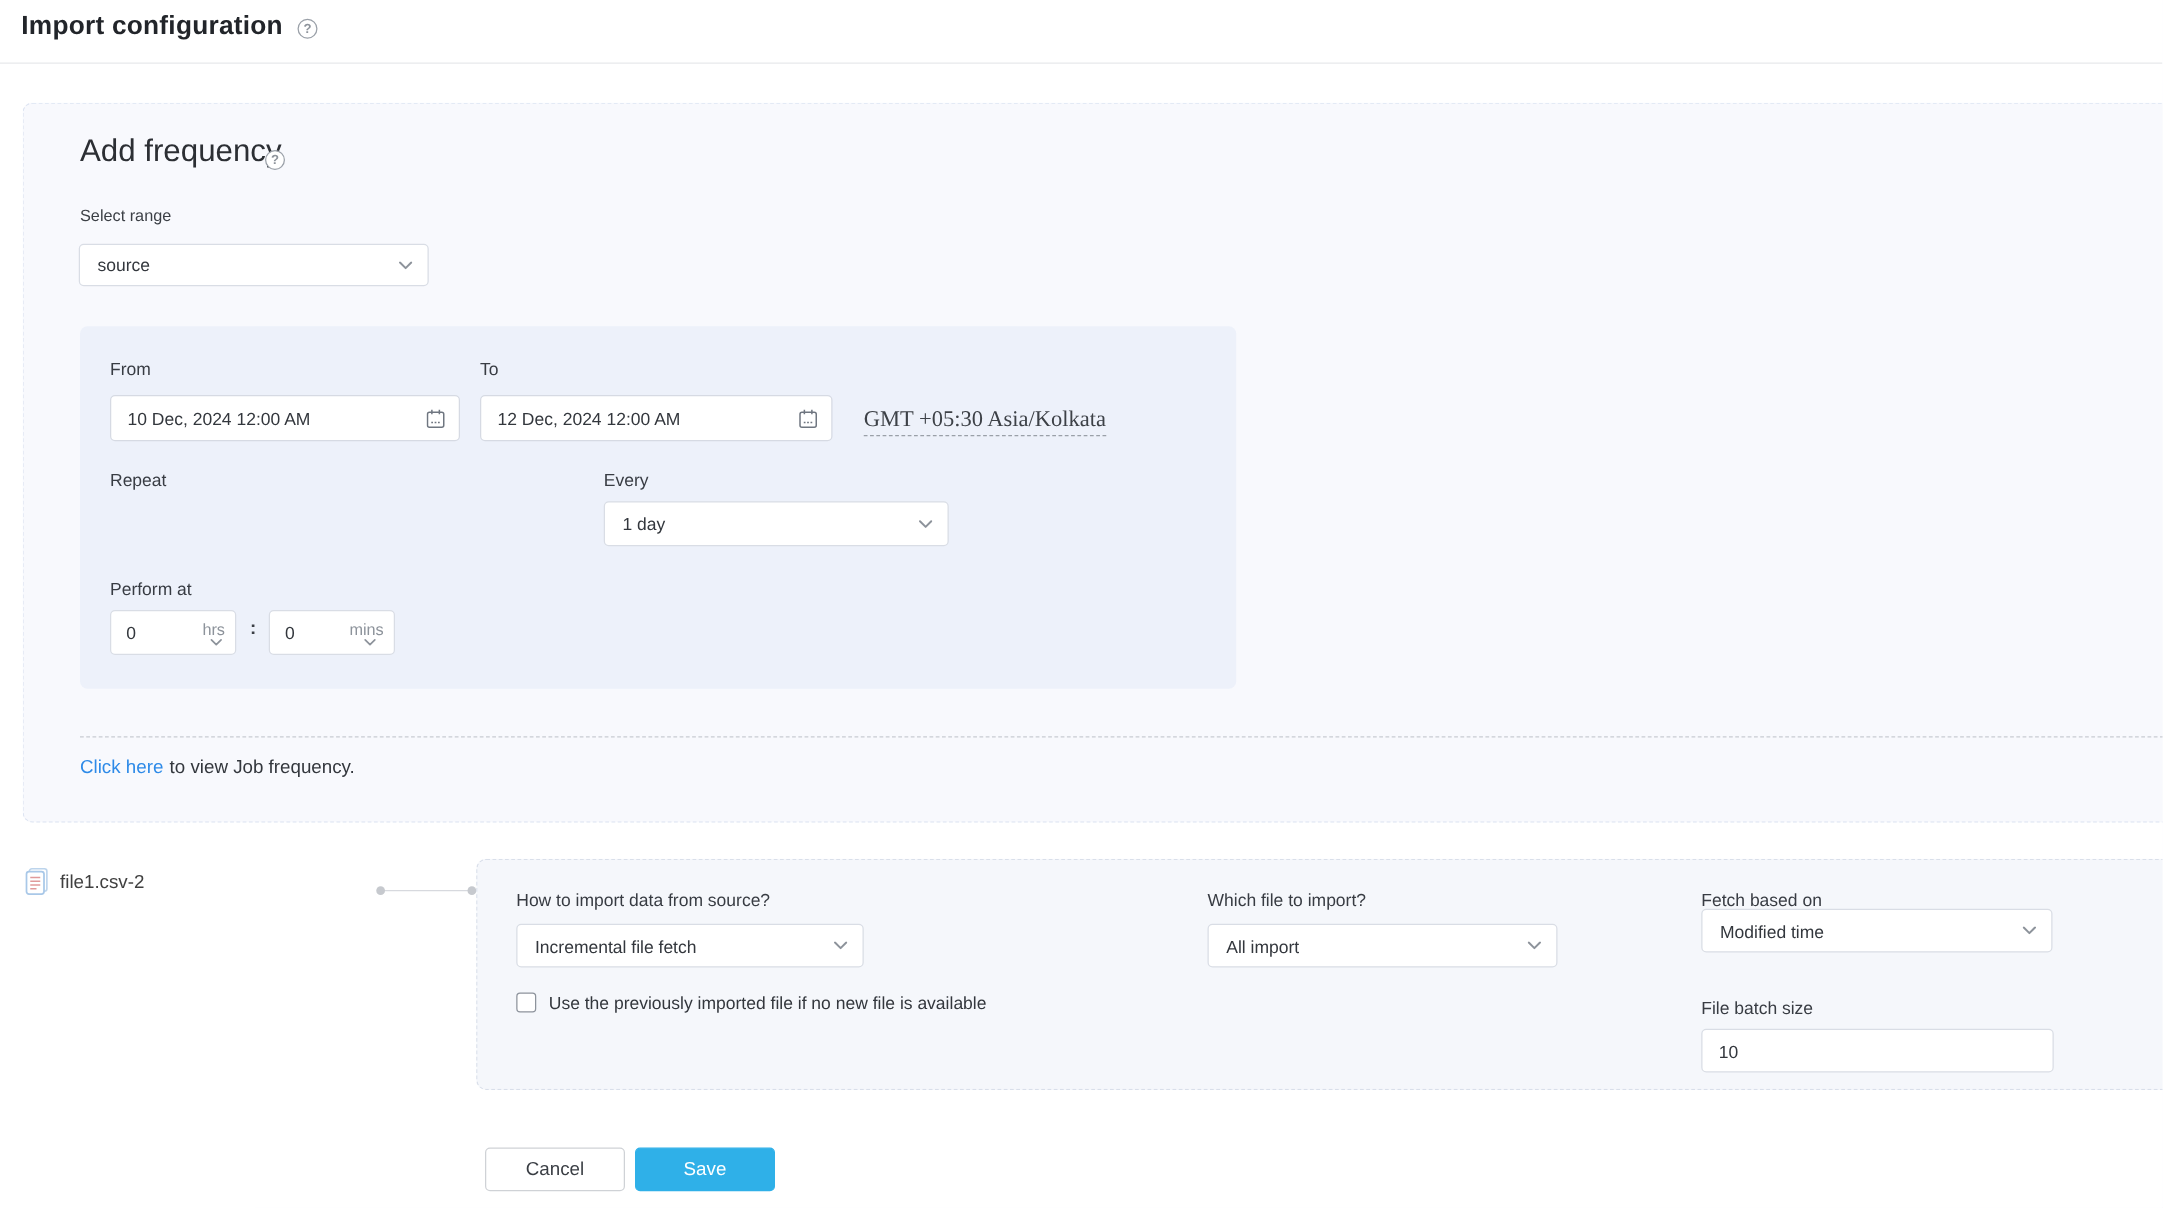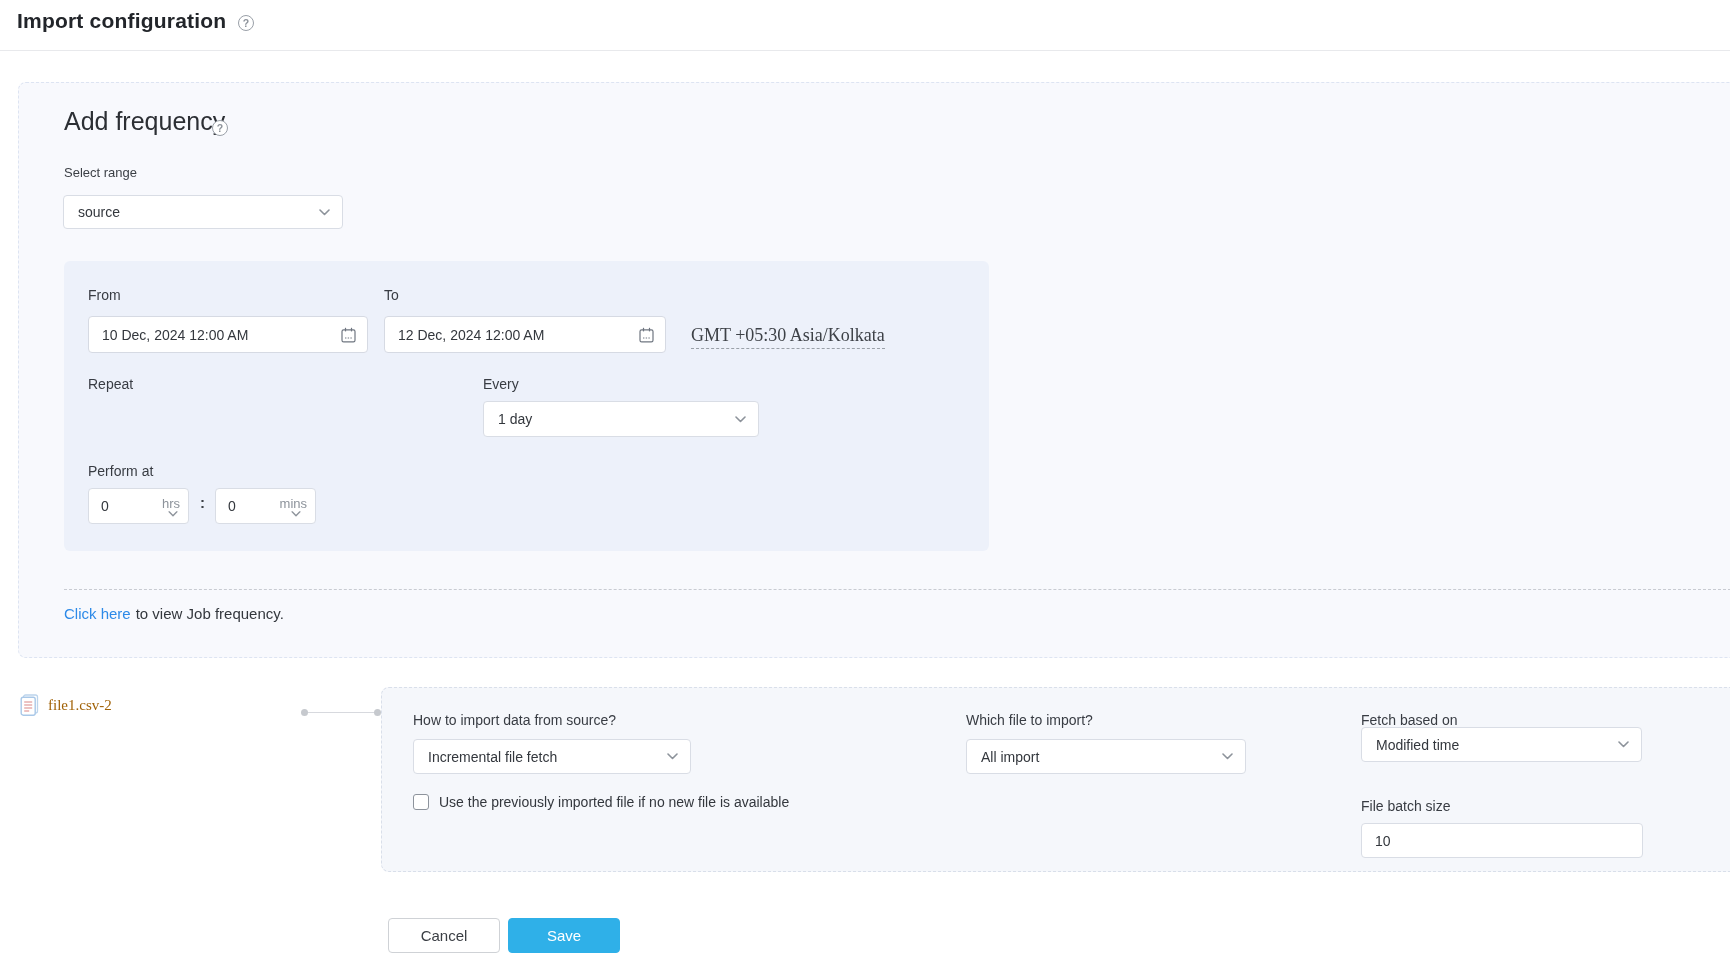--- a/index.html
+++ b/index.html
@@ -64,21 +64,21 @@
   .colon { position:absolute; left:136px; top:233px; font-size:15px; font-weight:700; color:#3b3f45; }
 
   .dashed-divider { position:absolute; left:45px; top:506px; width:1677px; height:0;
                     border-top:1px dashed #c8cbd2; }
   .freq-line { position:absolute; left:45px; top:522px; font-size:15px; color:#33373d; }
   .freq-link { color:#2d8ae8; cursor:pointer; margin-right:5px; }
 
   
   .file-row { position:absolute; left:20px; top:694px; display:flex; align-items:center; }
   .file-icon { display:inline-flex; margin-right:9px; }
-  .file-name { font-size:15px; color:#a16207;font-family:Liberation Serif, serif; }
+  .file-name { font-size:15px; color:#404040; }
   .connector-line { position:absolute; left:304px; top:712px; width:74px; height:1px; background:#d7d9de; }
   .connector-dot  { position:absolute; top:709px; width:7px; height:7px; border-radius:50%; background:#c6c9ce; }
   .connector-dot.left  { left:301px; }
   .connector-dot.right { left:374px; }
 
   
   .config-panel { position:absolute; left:381px; top:687px; width:1354px; height:185px;
                   background:#f5f7fb; border:1px dashed #d9dfea; border-right:none;
                   border-radius:8px 0 0 8px; }
   .cfg-label { position:absolute; font-size:14px; color:#383c43; }

